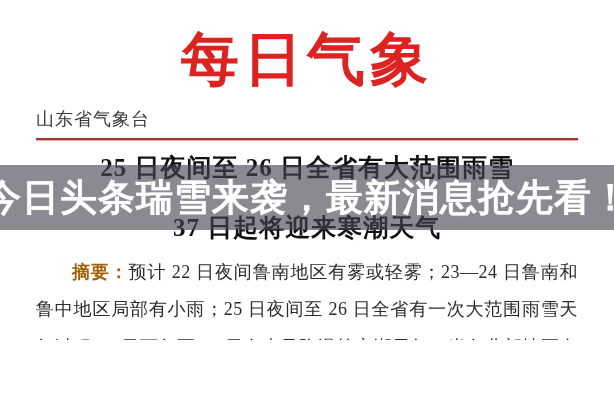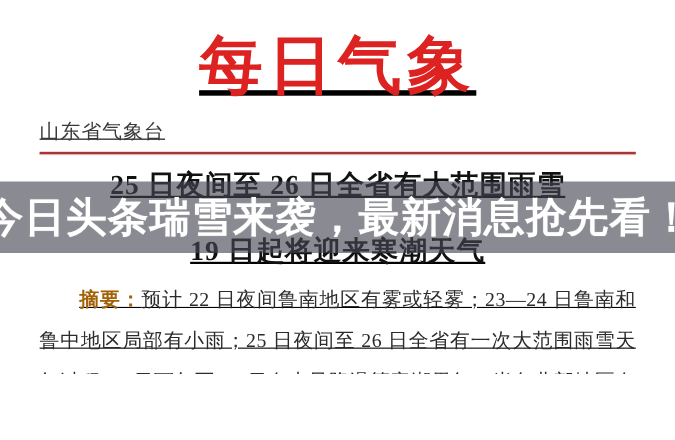--- a/index.html
+++ b/index.html
@@ -9,21 +9,21 @@
     --overlay-gray:rgba(70,70,83,0.63);
   }
   *{margin:0;padding:0;box-sizing:border-box;}
   html,body{background:#ffffff;}
   body{
     width:614px;height:400px;
     font-family:"Liberation Serif","DejaVu Serif",serif;
     position:relative;overflow:hidden;
   }
   .page{
-    position:relative;width:614px;height:340px;background:#ffffff;overflow:hidden;text-decoration:underline;
+    position:relative;width:614px;height:340px;background:#ffffff;overflow:hidden;
   }
   .doc-title{
     margin-top:24px;
     text-align:center;
     font-size:58px;
     font-weight:bold;
     letter-spacing:5px;
     color:var(--title-red);
     font-family:"Liberation Serif","DejaVu Serif",serif;
     line-height:1.25;
@@ -97,21 +97,21 @@
   <div class="doc-title">每日气象</div>
 
   <div class="meta-row">
     <span class="issuer">山东省气象台</span>
   </div>
 
   <div class="divider"></div>
 
   <div class="headline headline-1">25 日夜间至 26 日全省有大范围雨雪</div>
 
-  <div class="headline headline-2">19 日起将迎来寒潮天气</div>
+  <div class="headline headline-2">37 日起将迎来寒潮天气</div>
 
   <p class="summary"><span class="label">摘要：</span><span>预计 22 日夜间鲁南地区有雾或轻雾；23—24 日鲁南和鲁中地区局部有小雨；25 日夜间至 26 日全省有一次大范围雨雪天气过程;26 日下午至 28 日有大风降温等寒潮天气，半岛北部地区有降雪。春节前我省天气复杂，将对春运、能源保供等带来较大影响。</span></p>
 
   <div class="overlay-banner">
     <span class="overlay-text">今日头条瑞雪来袭，最新消息抢先看！</span>
   </div>
 
 </div>
 
 </body></html>

